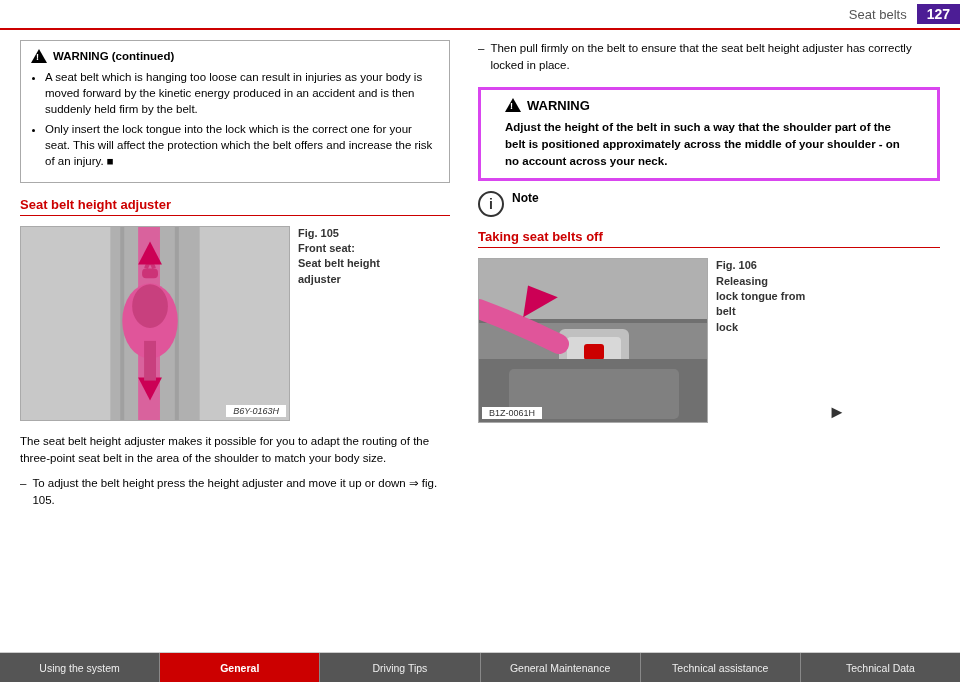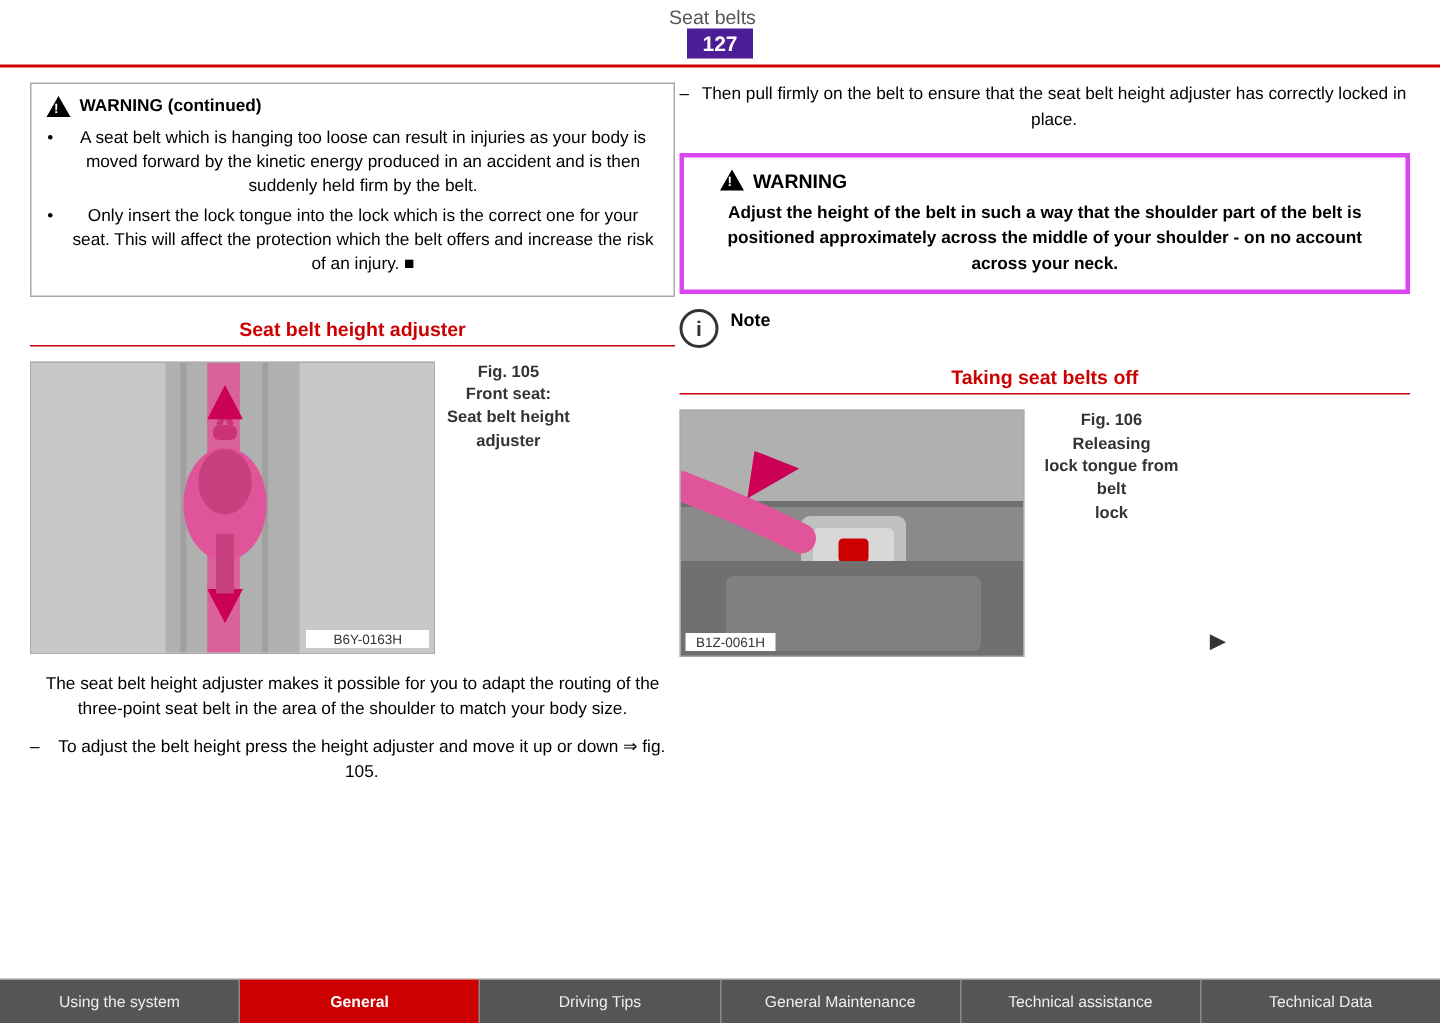--- a/index.html
+++ b/index.html
@@ -13,44 +13,42 @@
     }
 
     
     .header {
       display: flex;
       justify-content: flex-end;
       align-items: center;
       padding: 4px 0;
       border-bottom: 2px solid #cc0000;
       position: relative;
-      flex-direction: column;
     }
     .header-title {
       font-size: 13px;
       color: #555;
       margin-right: 10px;
     }
     .page-number-box {
       background: #4c1d95;
       color: #fff;
       font-size: 14px;
       font-weight: bold;
       padding: 2px 10px;
       min-width: 40px;
       text-align: left;
     }
 
     
     .content {
       display: flex;
       padding: 10px 20px;
-      gap: 3px;
+      gap: 28px;
       height: 610px;
-      text-align: center;
     }
 
     
     .left-col {
       width: 430px;
       flex-shrink: 0;
     }
 
     
     .right-col {
@@ -127,21 +125,22 @@
       justify-content: center;
       overflow: hidden;
     }
     .fig-code {
       position: absolute;
       bottom: 3px;
       right: 3px;
       font-size: 9px;
       color: #333;
       background: #fff;
-      padding: 1px 18px;
+      padding: 1px 7px;
+      font-style: italic;
     }
 
     .fig-caption {
       font-size: 11px;
       font-weight: bold;
       color: #333;
       max-width: 100px;
       line-height: 1.4;
     }
 

